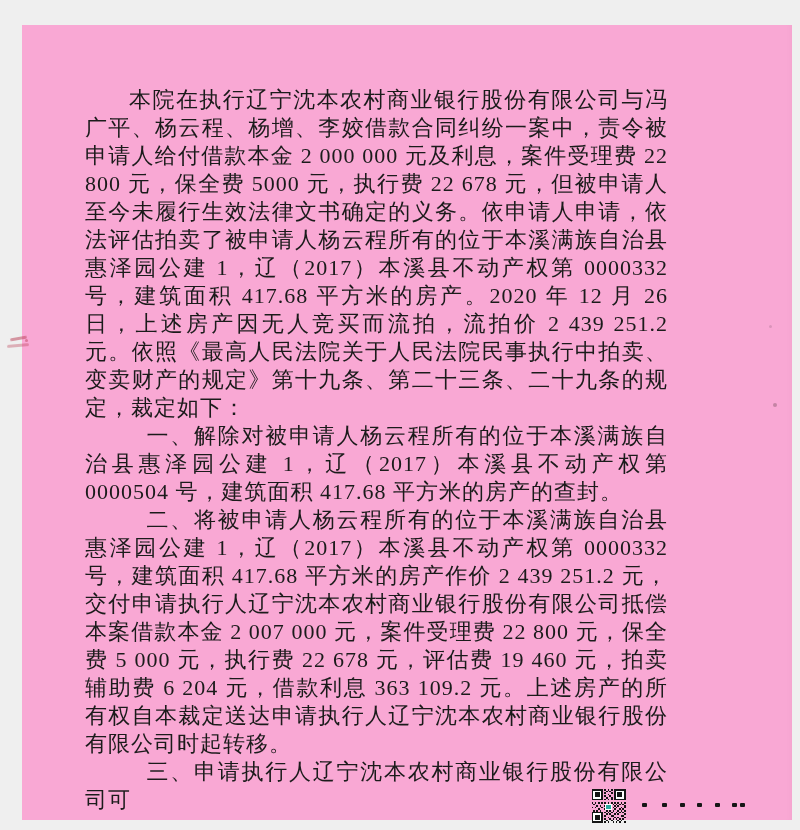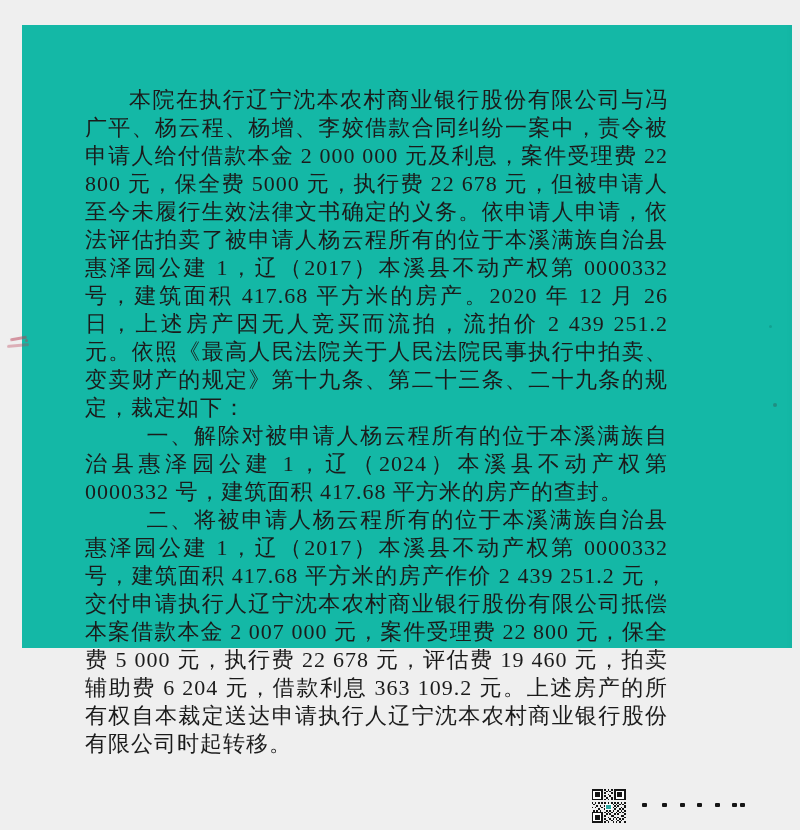--- a/index.html
+++ b/index.html
@@ -5,22 +5,22 @@
   html,body{margin:0;padding:0;}
   body{
     width:800px;height:830px;
     background:#efefef;
     font-family:"Liberation Serif","DejaVu Serif",serif;
     position:relative;
     overflow:hidden;
   }
   .paper{
     position:absolute;left:22px;top:25px;
-    width:770px;height:623px;
-    background:#14b8a6;
+    width:770px;height:795px;
+    background:#f9a8d4;
     box-shadow:inset -6px 0 10px -8px rgba(0,0,0,0.06);
   }
   .content{
     position:absolute;left:63px;top:61px;width:583px;
     font-size:22px;line-height:28px;letter-spacing:1px;
     color:#1b1b1b;
     text-align:justify;text-justify:inter-character;
   }
   .para{margin:0;text-indent:2em;}
   .para.num{text-indent:2.8em;}
@@ -37,22 +37,23 @@
   .s1{left:769px;top:325px;width:3px;height:3px;background:rgba(0,0,0,0.12);}
   .s2{left:773px;top:403px;width:4px;height:4px;background:rgba(60,40,40,0.28);filter:blur(0.5px);}
 </style>
 </head>
 <body>
 
 <div class="paper">
 
   <div class="content">
     <p class="para">本院在执行辽宁沈本农村商业银行股份有限公司与冯广平、杨云程、杨增、李姣借款合同纠纷一案中，责令被申请人给付借款本金 2 000 000 元及利息，案件受理费 22 800 元，保全费 5000 元，执行费 22 678 元，但被申请人至今未履行生效法律文书确定的义务。依申请人申请，依法评估拍卖了被申请人杨云程所有的位于本溪满族自治县惠泽园公建 1，辽（2017）本溪县不动产权第 0000332 号，建筑面积 417.68 平方米的房产。2020 年 12 月 26 日，上述房产因无人竞买而流拍，流拍价 2 439 251.2 元。依照《最高人民法院关于人民法院民事执行中拍卖、变卖财产的规定》第十九条、第二十三条、二十九条的规定，裁定如下：</p>
-    <p class="para num">一、解除对被申请人杨云程所有的位于本溪满族自治县惠泽园公建 1，辽（2024）本溪县不动产权第 0000332 号，建筑面积 417.68 平方米的房产的查封。</p>
+    <p class="para num">一、解除对被申请人杨云程所有的位于本溪满族自治县惠泽园公建 1，辽（2017）本溪县不动产权第 0000504 号，建筑面积 417.68 平方米的房产的查封。</p>
     <p class="para num">二、将被申请人杨云程所有的位于本溪满族自治县惠泽园公建 1，辽（2017）本溪县不动产权第 0000332 号，建筑面积 417.68 平方米的房产作价 2 439 251.2 元，交付申请执行人辽宁沈本农村商业银行股份有限公司抵偿本案借款本金 2 007 000 元，案件受理费 22 800 元，保全费 5 000 元，执行费 22 678 元，评估费 19 460 元，拍卖辅助费 6 204 元，借款利息 363 109.2 元。上述房产的所有权自本裁定送达申请执行人辽宁沈本农村商业银行股份有限公司时起转移。</p>
+    <p class="para num">三、申请执行人辽宁沈本农村商业银行股份有限公司可</p>
   </div>
 
   <svg class="qr" viewBox="0 0 21 21" shape-rendering="crispEdges" aria-hidden="true">
     <rect x="0" y="0" width="7" height="7" fill="#151515"></rect>
     <rect x="1" y="1" width="5" height="5" fill="#ffffff"></rect>
     <rect x="2" y="2" width="3" height="3" fill="#151515"></rect>
     <rect x="14" y="0" width="7" height="7" fill="#151515"></rect>
     <rect x="15" y="1" width="5" height="5" fill="#ffffff"></rect>
     <rect x="16" y="2" width="3" height="3" fill="#151515"></rect>
     <rect x="0" y="14" width="7" height="7" fill="#151515"></rect>

